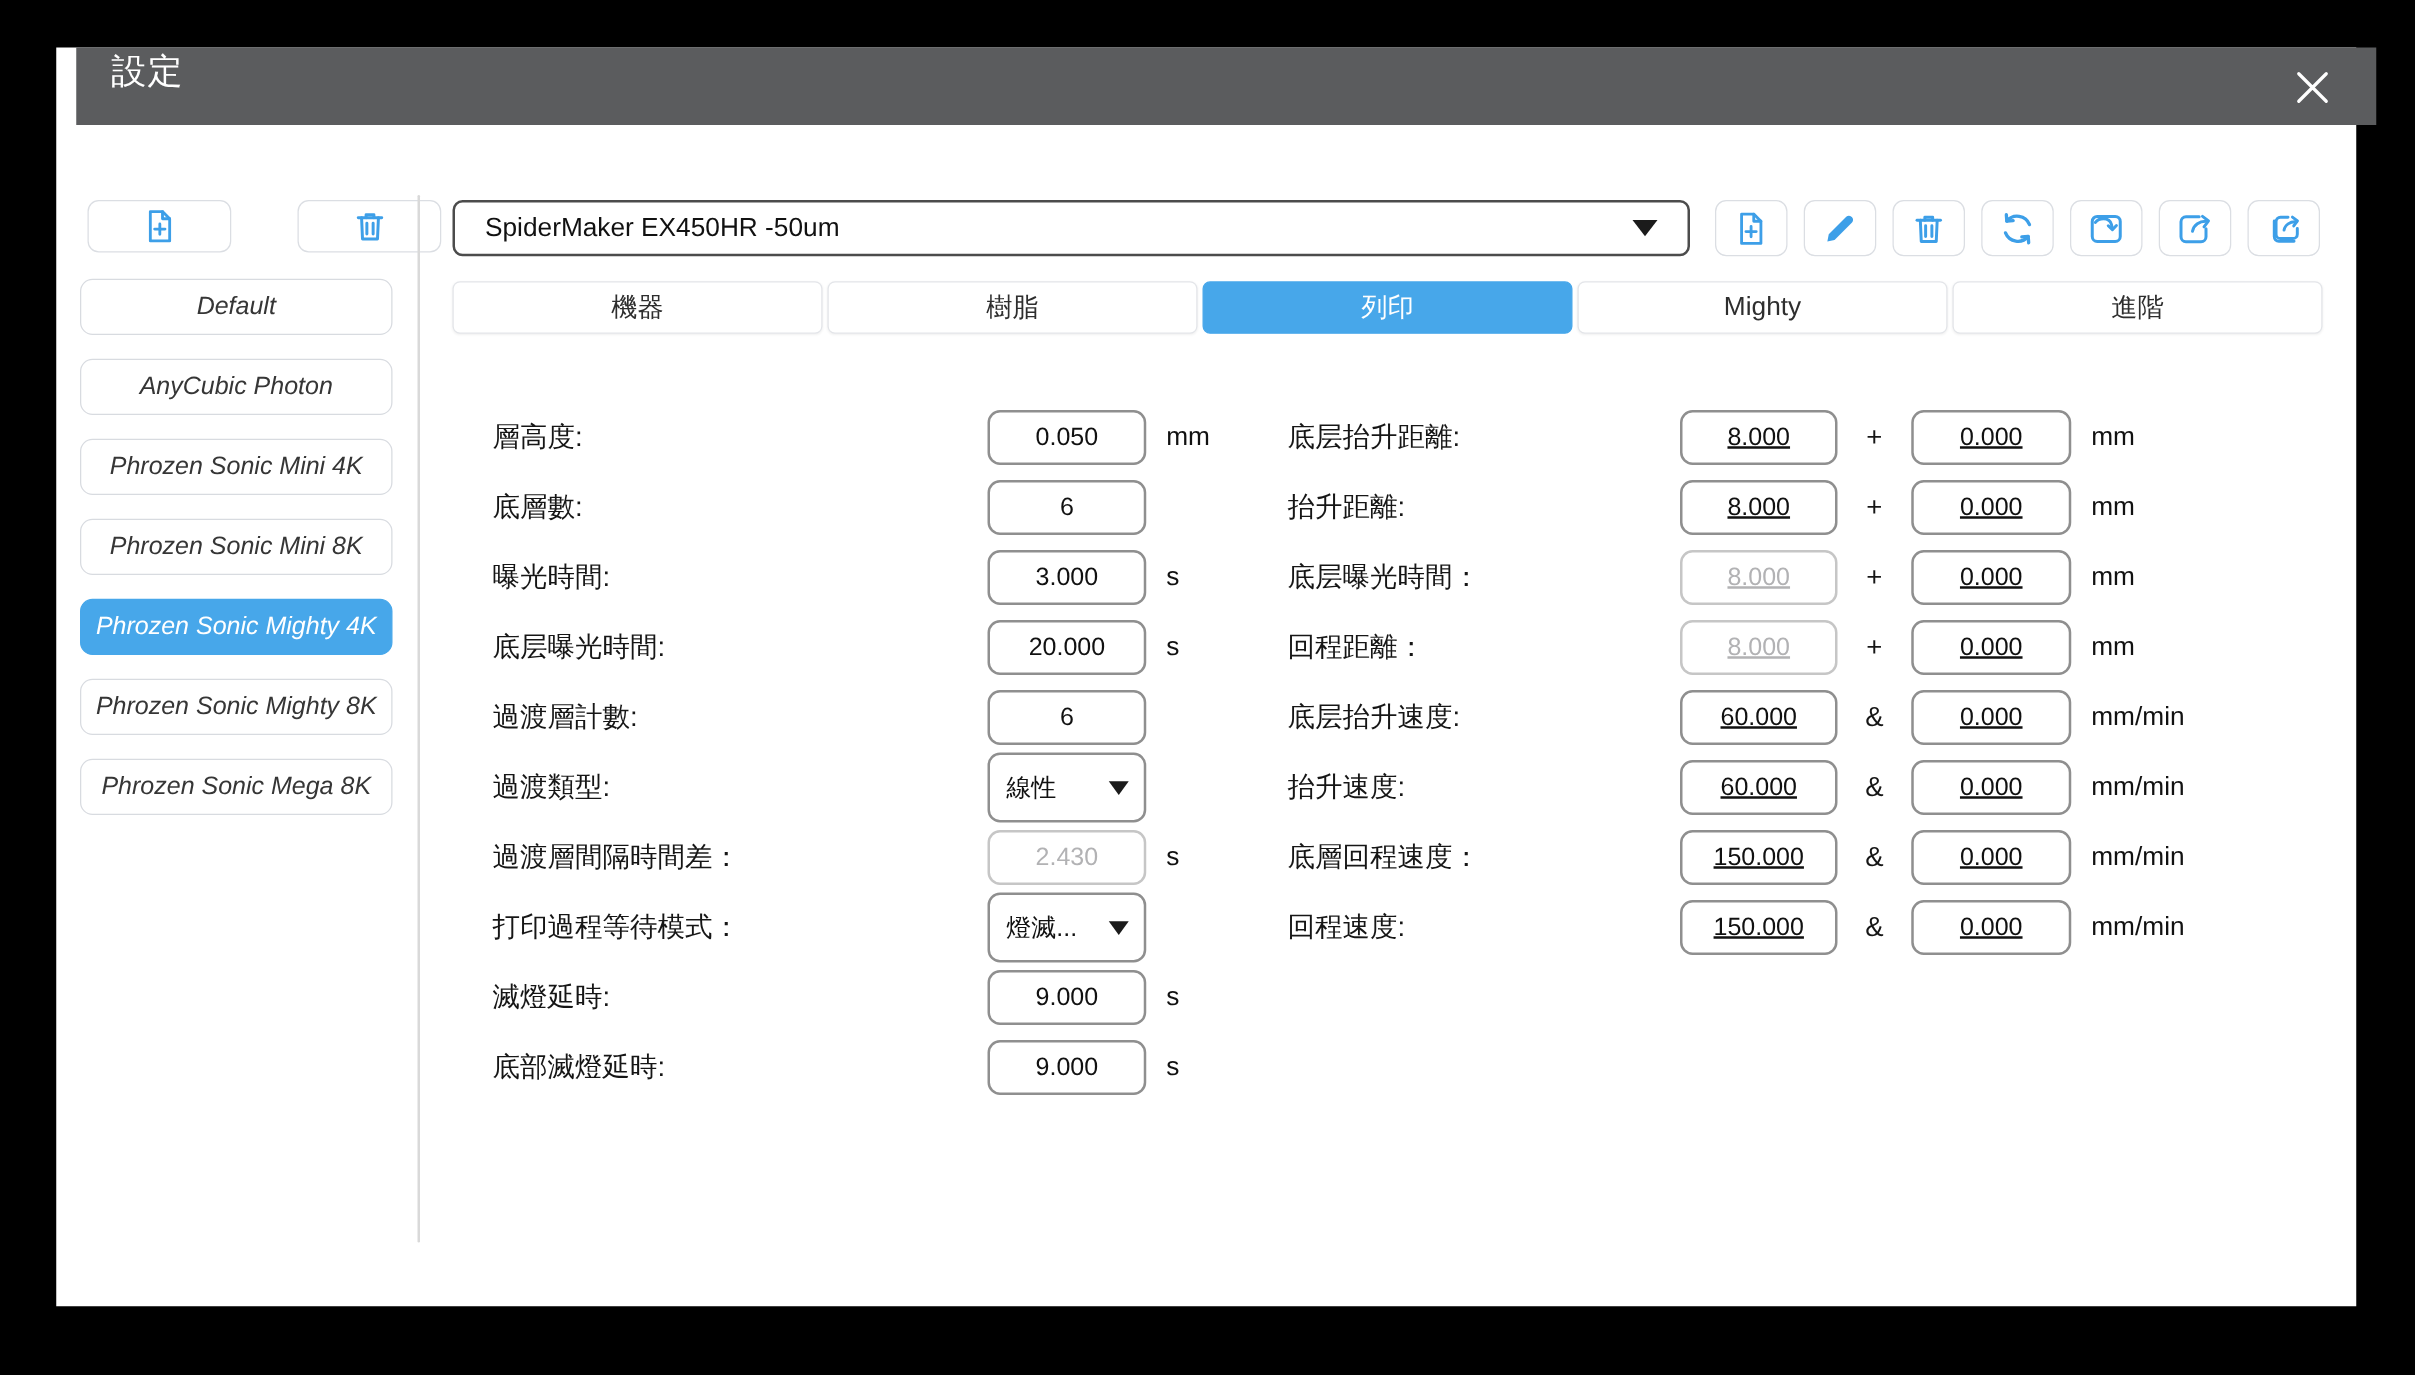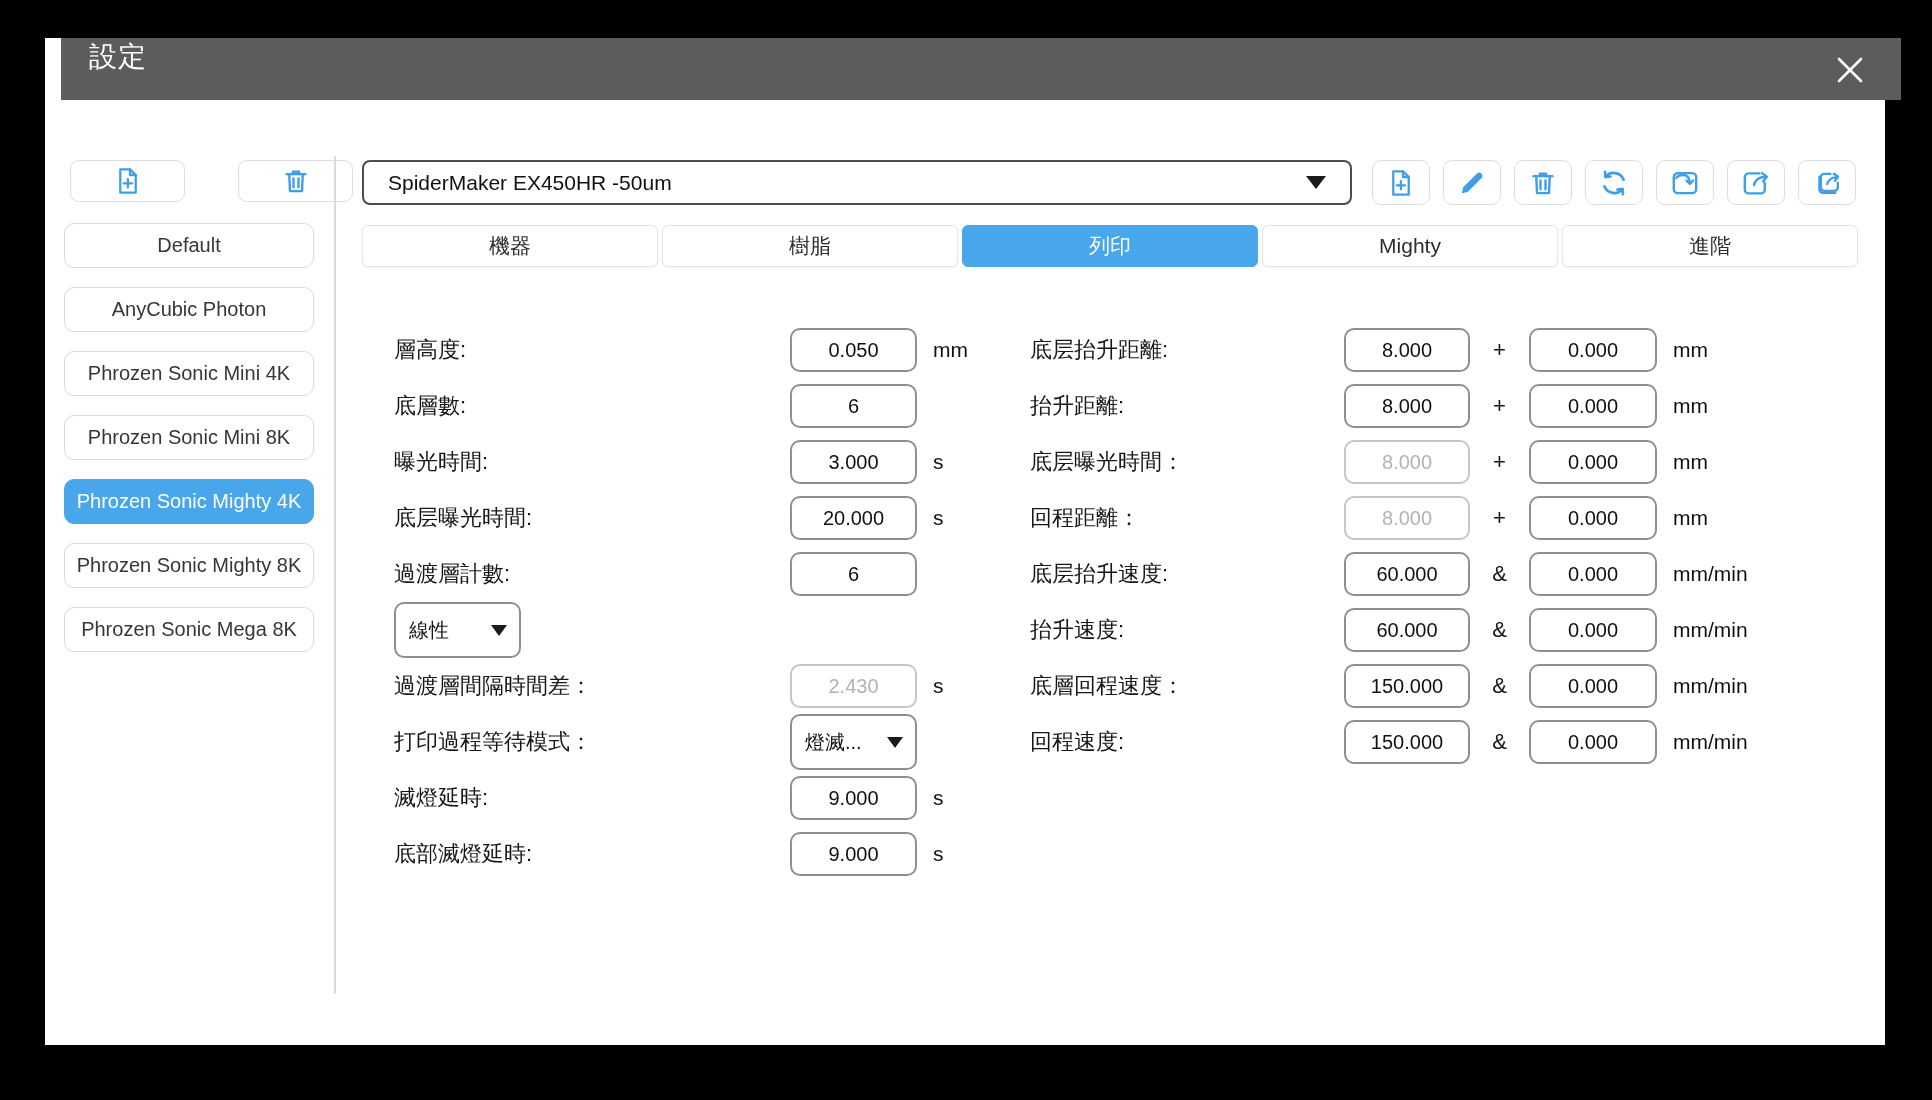--- a/index.html
+++ b/index.html
@@ -14,21 +14,21 @@
   .dialog{position:absolute;left:45px;top:38px;width:1840px;height:1007px;background:#fff;}
   
   .titlebar{position:absolute;left:16px;top:0;width:100%;height:62px;background:var(--titlebar);display:flex;align-items:flex-start;}
   .titlebar .title{color:#fff;font-size:28px;padding-left:28px;letter-spacing:1px;}
   .close-btn{position:absolute;right:33px;top:14px;width:36px;height:36px;display:flex;align-items:center;justify-content:center;cursor:pointer;}
   
   .side-actions{position:absolute;left:25px;top:122px;width:283px;display:flex;justify-content:space-between;}
   .action-btn{width:115px;height:42px;border:1px solid #dbdee3;border-radius:9px;background:#fff;display:flex;align-items:center;justify-content:center;cursor:pointer;}
   .profiles{position:absolute;left:19px;top:185px;width:250px;}
   .profile-item{width:250px;height:45px;margin-bottom:19px;border:1px solid #d8dbe0;border-radius:10px;background:#fff;
-    display:flex;align-items:center;justify-content:center;font-size:20px;color:#363636;cursor:pointer;white-space:nowrap;overflow:hidden;}
+    display:flex;align-items:center;justify-content:center;font-size:20px;color:#363636;cursor:pointer;white-space:nowrap;overflow:hidden;font-style:italic;}
   .profile-item.selected{background:var(--accent);border-color:var(--accent);color:#fff;}
   .vdivider{position:absolute;left:289px;top:118px;width:2px;height:838px;background:#d9d9d9;border-radius:1px;}
   
   .combo-main{position:absolute;left:317px;top:122px;width:990px;height:45px;border:2px solid #4c4c4c;border-radius:8px;background:#fff;
     display:flex;align-items:center;font-size:21px;color:#111;padding:0 24px;cursor:pointer;gap:44px;}
   .combo-main .combo-text{flex:1;white-space:nowrap;overflow:hidden;}
   .tri{width:0;height:0;border-left:10px solid transparent;border-right:10px solid transparent;border-top:13px solid #1b1b1b;}
   .toolbar{position:absolute;left:1327px;top:122px;display:flex;gap:13px;}
   .tool-btn{width:58px;height:45px;border:1px solid #dbdee3;border-radius:9px;background:#fff;display:flex;align-items:center;justify-content:center;cursor:pointer;}
   
@@ -40,21 +40,21 @@
   .form-col{position:absolute;top:284px;}
   .form-col.left{left:349px;width:600px;}
   .form-col.right{left:985px;width:760px;}
   .frow{height:56px;display:flex;align-items:center;}
   .flabel{font-size:22px;color:#161616;white-space:nowrap;}
   .form-col.left .flabel{width:396px;}
   .form-col.right .flabel{width:314px;}
   .fld{width:127px;height:44px;border:2px solid #8f8f8f;border-radius:10px;background:#fff;text-align:center;
     font-size:20px;color:#111;font-family:"Liberation Sans","DejaVu Sans",sans-serif;outline:none;}
   .fld.disabled{border-color:#c6c6c6;color:#b2b2b4;}
-  .form-col.right .fld{width:126px;}
+  .form-col.right .fld{width:126px;text-decoration:underline;}
   .form-col.right .fld.second{width:128px;}
   .sep{width:59px;text-align:center;font-size:22px;color:#161616;}
   .unit{margin-left:16px;font-size:21px;color:#111;white-space:nowrap;}
   .select-box{width:127px;height:56px;border:2px solid #8f8f8f;border-radius:10px;background:#fff;display:flex;align-items:center;
     padding:0 12px 0 13px;font-size:20px;color:#111;cursor:pointer;}
   .select-box .sel-text{flex:1;white-space:nowrap;overflow:hidden;}
   .select-box .tri{border-left-width:8px;border-right-width:8px;border-top-width:11px;}
   svg{display:block;}
 </style>
 </head>
@@ -204,20 +204,21 @@
         <div class="frow">
           <span class="flabel">底层曝光時間:</span>
           <input class="fld" value="20.000" readonly="" style="">
           <span class="unit">s</span>
         </div>
         <div class="frow">
           <span class="flabel">過渡層計數:</span>
           <input class="fld" value="6" readonly="" style="">
         </div>
         <div class="frow">
+          <span class="flabel">過渡類型:</span>
           <span class="select-box">
              <span class="sel-text">線性</span>
              <span class="tri"></span>
            </span>
         </div>
         <div class="frow">
           <span class="flabel">過渡層間隔時間差：</span>
           <input class="fld disabled" value="2.430" readonly="" style="">
           <span class="unit">s</span>
         </div>

